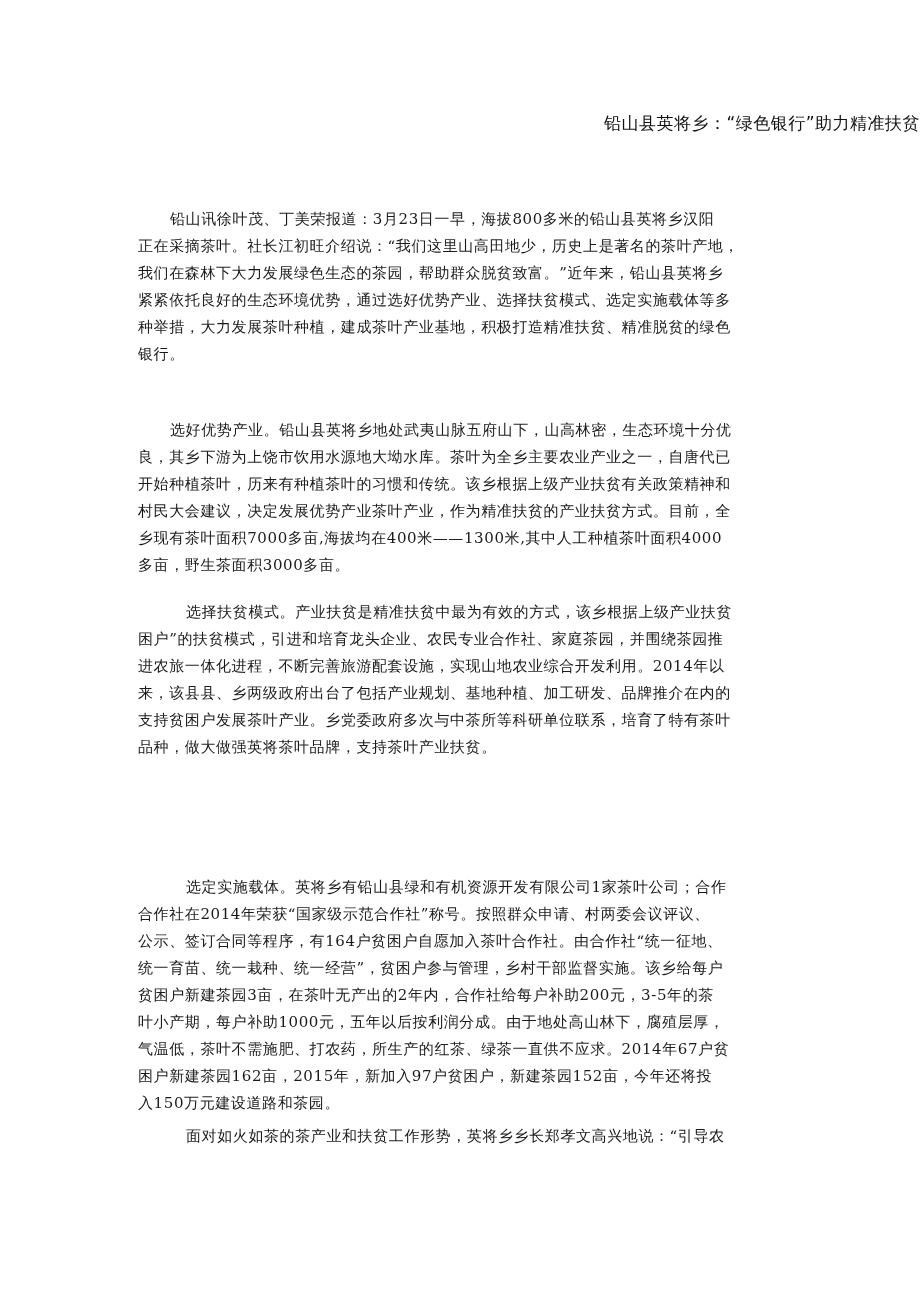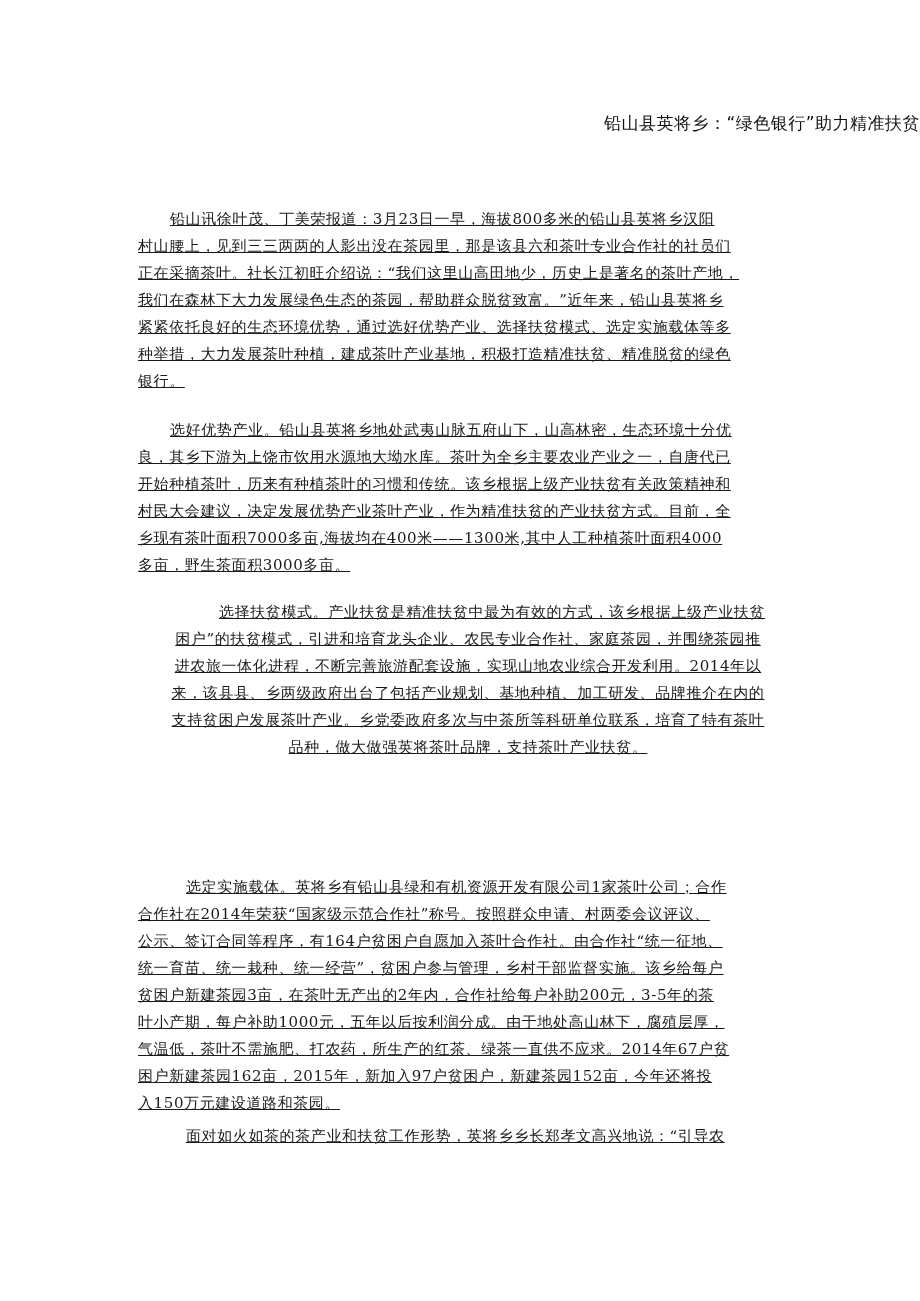--- a/index.html
+++ b/index.html
@@ -38,52 +38,50 @@
       left: 138px;
       width: 660px;
       font-size: 15px;
       line-height: 27px;
       letter-spacing: 0.6px;
     }
     .line {
       display: block;
       white-space: nowrap;
       height: 27px;
-      text-decoration: underline;
     }
     .indent1 { padding-left: 32px; }
     .indent2 { padding-left: 48px; }
   </style>
 </head>
 <body>
 
 <div class="page">
 
   <div class="title">铅山县英将乡：“绿色银行”助力精准扶贫</div>
 
   <div class="para" style="top:206px;">
     <span class="line indent1">铅山讯徐叶茂、丁美荣报道：3月23日一早，海拔800多米的铅山县英将乡汉阳</span>
-    <span class="line">村山腰上，见到三三两两的人影出没在茶园里，那是该县六和茶叶专业合作社的社员们</span>
     <span class="line">正在采摘茶叶。社长江初旺介绍说：“我们这里山高田地少，历史上是著名的茶叶产地，</span>
     <span class="line">我们在森林下大力发展绿色生态的茶园，帮助群众脱贫致富。”近年来，铅山县英将乡</span>
     <span class="line">紧紧依托良好的生态环境优势，通过选好优势产业、选择扶贫模式、选定实施载体等多</span>
     <span class="line">种举措，大力发展茶叶种植，建成茶叶产业基地，积极打造精准扶贫、精准脱贫的绿色</span>
     <span class="line">银行。</span>
   </div>
 
   <div class="para" style="top:417px;">
     <span class="line indent1">选好优势产业。铅山县英将乡地处武夷山脉五府山下，山高林密，生态环境十分优</span>
     <span class="line">良，其乡下游为上饶市饮用水源地大坳水库。茶叶为全乡主要农业产业之一，自唐代已</span>
     <span class="line">开始种植茶叶，历来有种植茶叶的习惯和传统。该乡根据上级产业扶贫有关政策精神和</span>
     <span class="line">村民大会建议，决定发展优势产业茶叶产业，作为精准扶贫的产业扶贫方式。目前，全</span>
     <span class="line">乡现有茶叶面积7000多亩,海拔均在400米——1300米,其中人工种植茶叶面积4000</span>
     <span class="line">多亩，野生茶面积3000多亩。</span>
   </div>
 
-  <div class="para" style="top:599px;text-align:center;">
+  <div class="para" style="top:599px;">
     <span class="line indent2">选择扶贫模式。产业扶贫是精准扶贫中最为有效的方式，该乡根据上级产业扶贫</span>
     <span class="line">困户”的扶贫模式，引进和培育龙头企业、农民专业合作社、家庭茶园，并围绕茶园推</span>
     <span class="line">进农旅一体化进程，不断完善旅游配套设施，实现山地农业综合开发利用。2014年以</span>
     <span class="line">来，该县县、乡两级政府出台了包括产业规划、基地种植、加工研发、品牌推介在内的</span>
     <span class="line">支持贫困户发展茶叶产业。乡党委政府多次与中茶所等科研单位联系，培育了特有茶叶</span>
     <span class="line">品种，做大做强英将茶叶品牌，支持茶叶产业扶贫。</span>
   </div>
 
   <div class="para" style="top:834px;margin-top:40px;">
     <span class="line indent2">选定实施载体。英将乡有铅山县绿和有机资源开发有限公司1家茶叶公司；合作</span>

